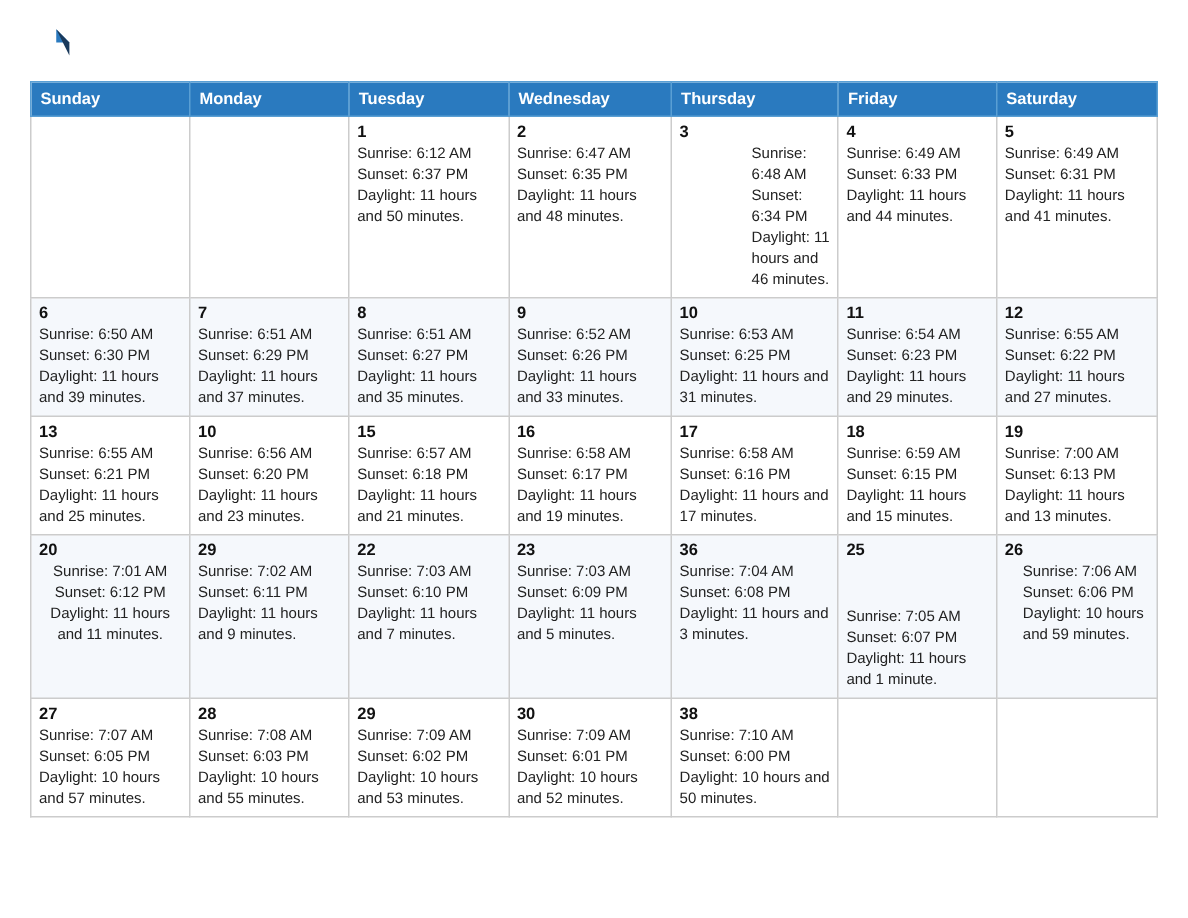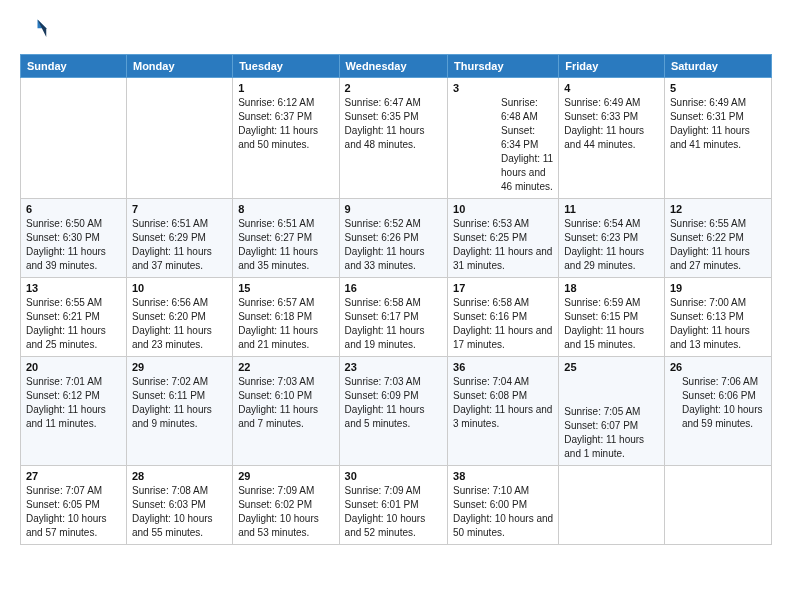--- a/index.html
+++ b/index.html
@@ -247,21 +247,21 @@
           <td>
             <span class="day-num">19</span>
             <div class="day-info" style="white-space: pre-line;">Sunrise: 7:00 AM
 Sunset: 6:13 PM
 Daylight: 11 hours and 13 minutes.</div>
           </td>
         </tr>
         <tr>
           <td>
             <span class="day-num">20</span>
-            <div class="day-info" style="white-space: pre-line;">Sunrise: 7:01 AM
+            <div class="day-info" style="white-space: pre-line; text-align: center;">Sunrise: 7:01 AM
 Sunset: 6:12 PM
 Daylight: 11 hours and 11 minutes.</div>
           </td>
           <td>
             <span class="day-num">29</span>
             <div class="day-info" style="white-space: pre-line;">Sunrise: 7:02 AM
 Sunset: 6:11 PM
 Daylight: 11 hours and 9 minutes.</div>
           </td>
           <td>

